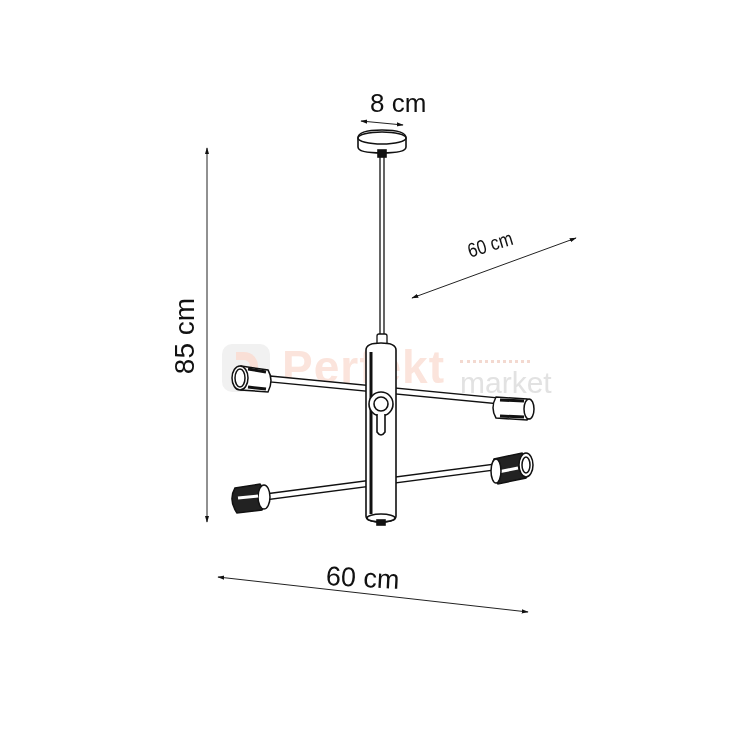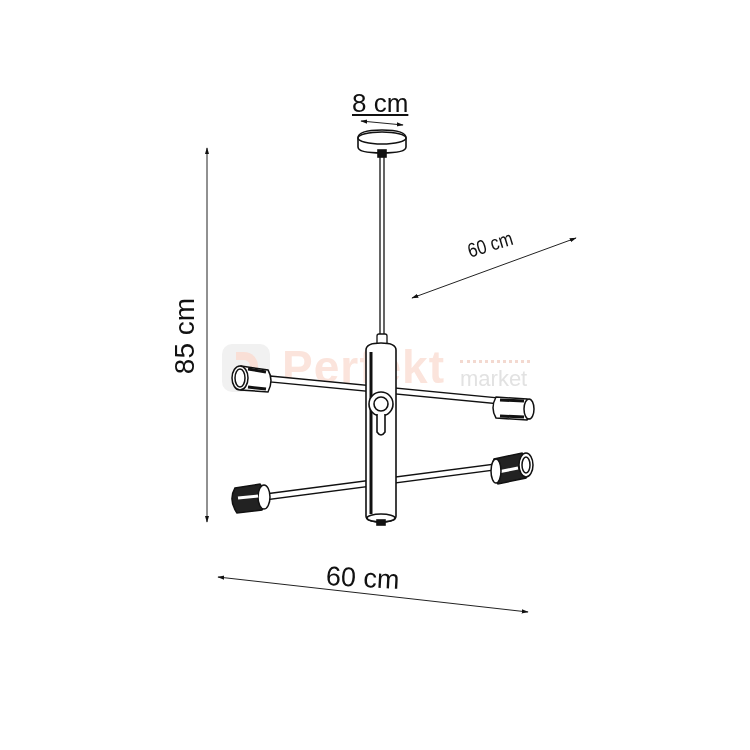--- a/index.html
+++ b/index.html
@@ -1,28 +1,28 @@
 <!DOCTYPE html>
 <html><head>
 <meta charset="utf-8">
 <style>
   html, body { margin: 0; padding: 0; background: #ffffff; }
   body { width: 750px; height: 750px; position: relative; overflow: hidden; font-family: "Liberation Sans", sans-serif; }
   .stage { position: absolute; left: 0; top: 0; width: 750px; height: 750px; }
   svg { position: absolute; left: 0; top: 0; }
   .dim-label { position: absolute; color: #111; font-family: "Liberation Sans", sans-serif; white-space: nowrap; }
-  .lbl-top { left: 352px; top: 88px; font-size: 26px; text-decoration: underline; }
+  .lbl-top { left: 370px; top: 88px; font-size: 26px; }
   .lbl-height { left: 130px; top: 320px; font-size: 28px; transform: rotate(-90deg); transform-origin: center; width: 110px; text-align: center; }
   .lbl-depth { left: 468px; top: 240px; font-size: 20px; transform: rotate(-17deg) scaleX(0.85); transform-origin: left center; }
   .lbl-width { left: 326px; top: 563px; font-size: 27px; transform: rotate(3deg); }
   .wm { position: absolute; left: 222px; top: 340px; width: 310px; height: 60px; pointer-events: none; }
   .wm-logo { position: absolute; left: 0; top: 4px; width: 48px; height: 48px; border-radius: 10px; background: #ececec; opacity: 0.7; }
   .wm-logo::after { content: ""; position: absolute; left: 14px; top: 8px; width: 22px; height: 30px; border-top: 8px solid #f7d2c6; border-right: 8px solid #f7d2c6; border-radius: 0 14px 14px 0; box-sizing: border-box; }
   .wm-perfekt { position: absolute; left: 60px; top: 0px; font-size: 46px; font-weight: bold; color: #fbe4dc; letter-spacing: 1px; }
-  .wm-market { position: absolute; left: 238px; top: 26px; font-size: 22px; color: #e2e2e2; }
+  .wm-market { position: absolute; left: 238px; top: 26px; font-size: 30px; color: #e2e2e2; }
   .wm-dots { position: absolute; left: 238px; top: 20px; width: 70px; border-top: 3px dotted #f3d9d0; }
 </style>
 </head>
 <body>
 
 <div class="stage">
 
   <div class="wm">
     <div class="wm-logo"></div>
     <div class="wm-perfekt">Perfekt</div>

